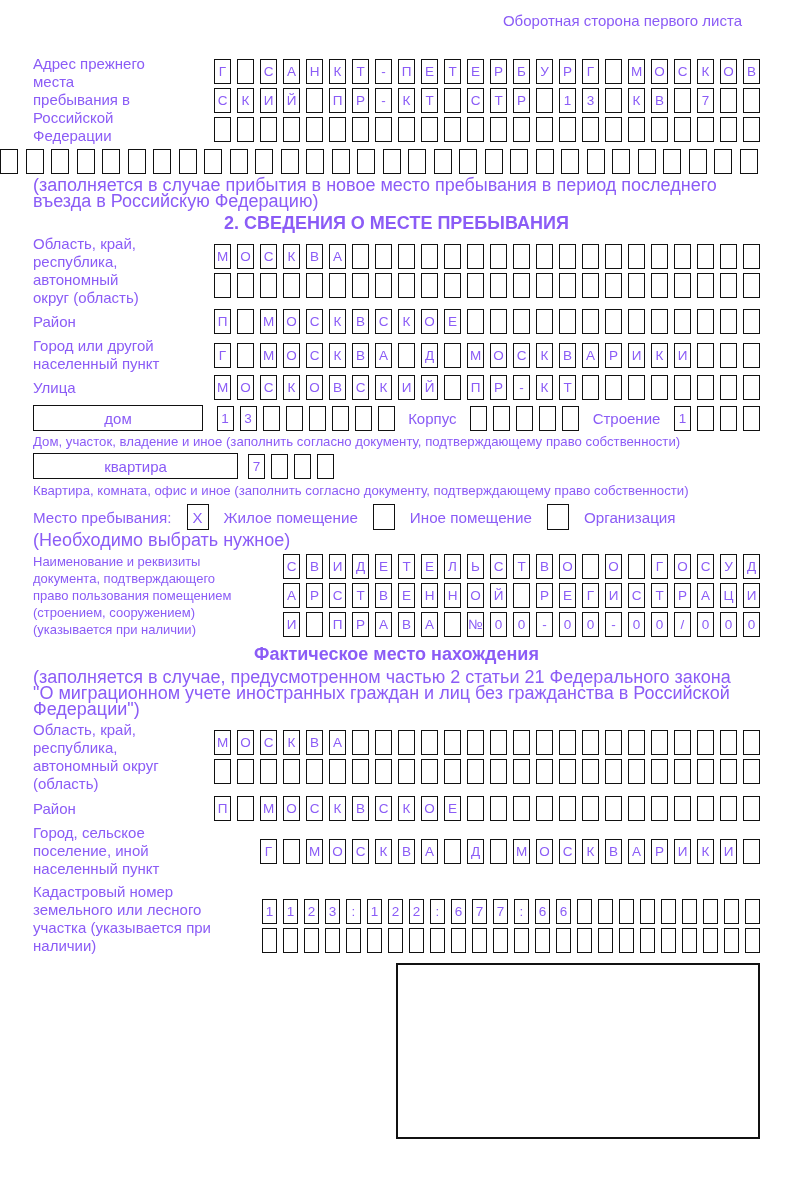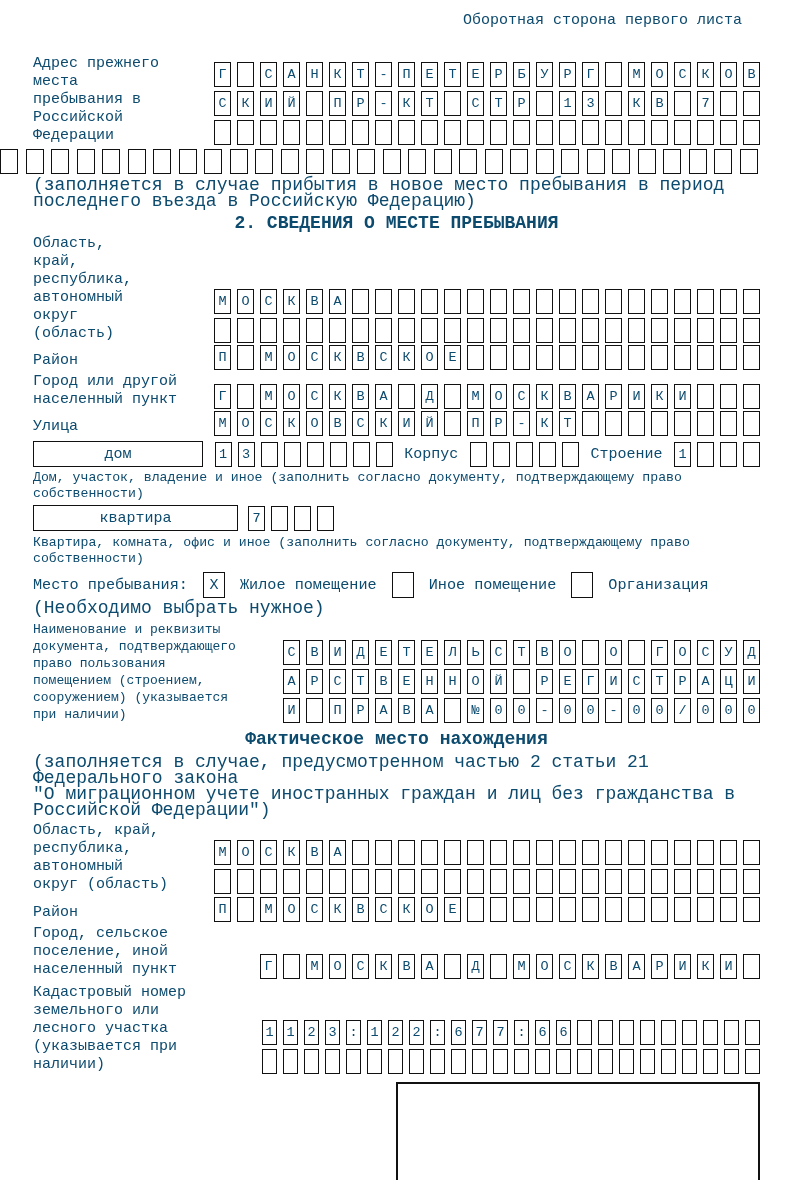--- a/index.html
+++ b/index.html
@@ -1,23 +1,23 @@
 <!DOCTYPE html>
 <html><head>
 <meta charset="utf-8">
 <style>
   html,body { margin:0; padding:0; background:#ffffff; }
   .page {
     position:relative; width:800px; height:1180px; box-sizing:border-box;
     padding:12px 40px 0 33px; overflow:hidden;
-    font-family:Liberation Mono, monospace; color:#0c4a6e;
+    font-family:Liberation Sans, sans-serif; color:#8b5cf6;
   }
   .hdr-note { text-align:right; font-size:15px; padding-right:18px; }
 
-  .field { display:flex; align-items:flex-end; }
+  .field { display:flex; align-items:center; }
   .fl { font-size:15px; line-height:18px; flex:0 0 auto; }
   .fl.small { font-size:13px; line-height:17px; }
   .gboxes { margin-left:auto; display:flex; flex-direction:column; gap:4px; align-items:flex-end; }
 
   .boxrow { display:flex; gap:6px; }
   .cell {
     width:15px; height:23px; border:1.6px solid #111; background:#fff;
     display:inline-flex; align-items:center; justify-content:center;
     font-size:13.5px; flex:0 0 auto;
   }

